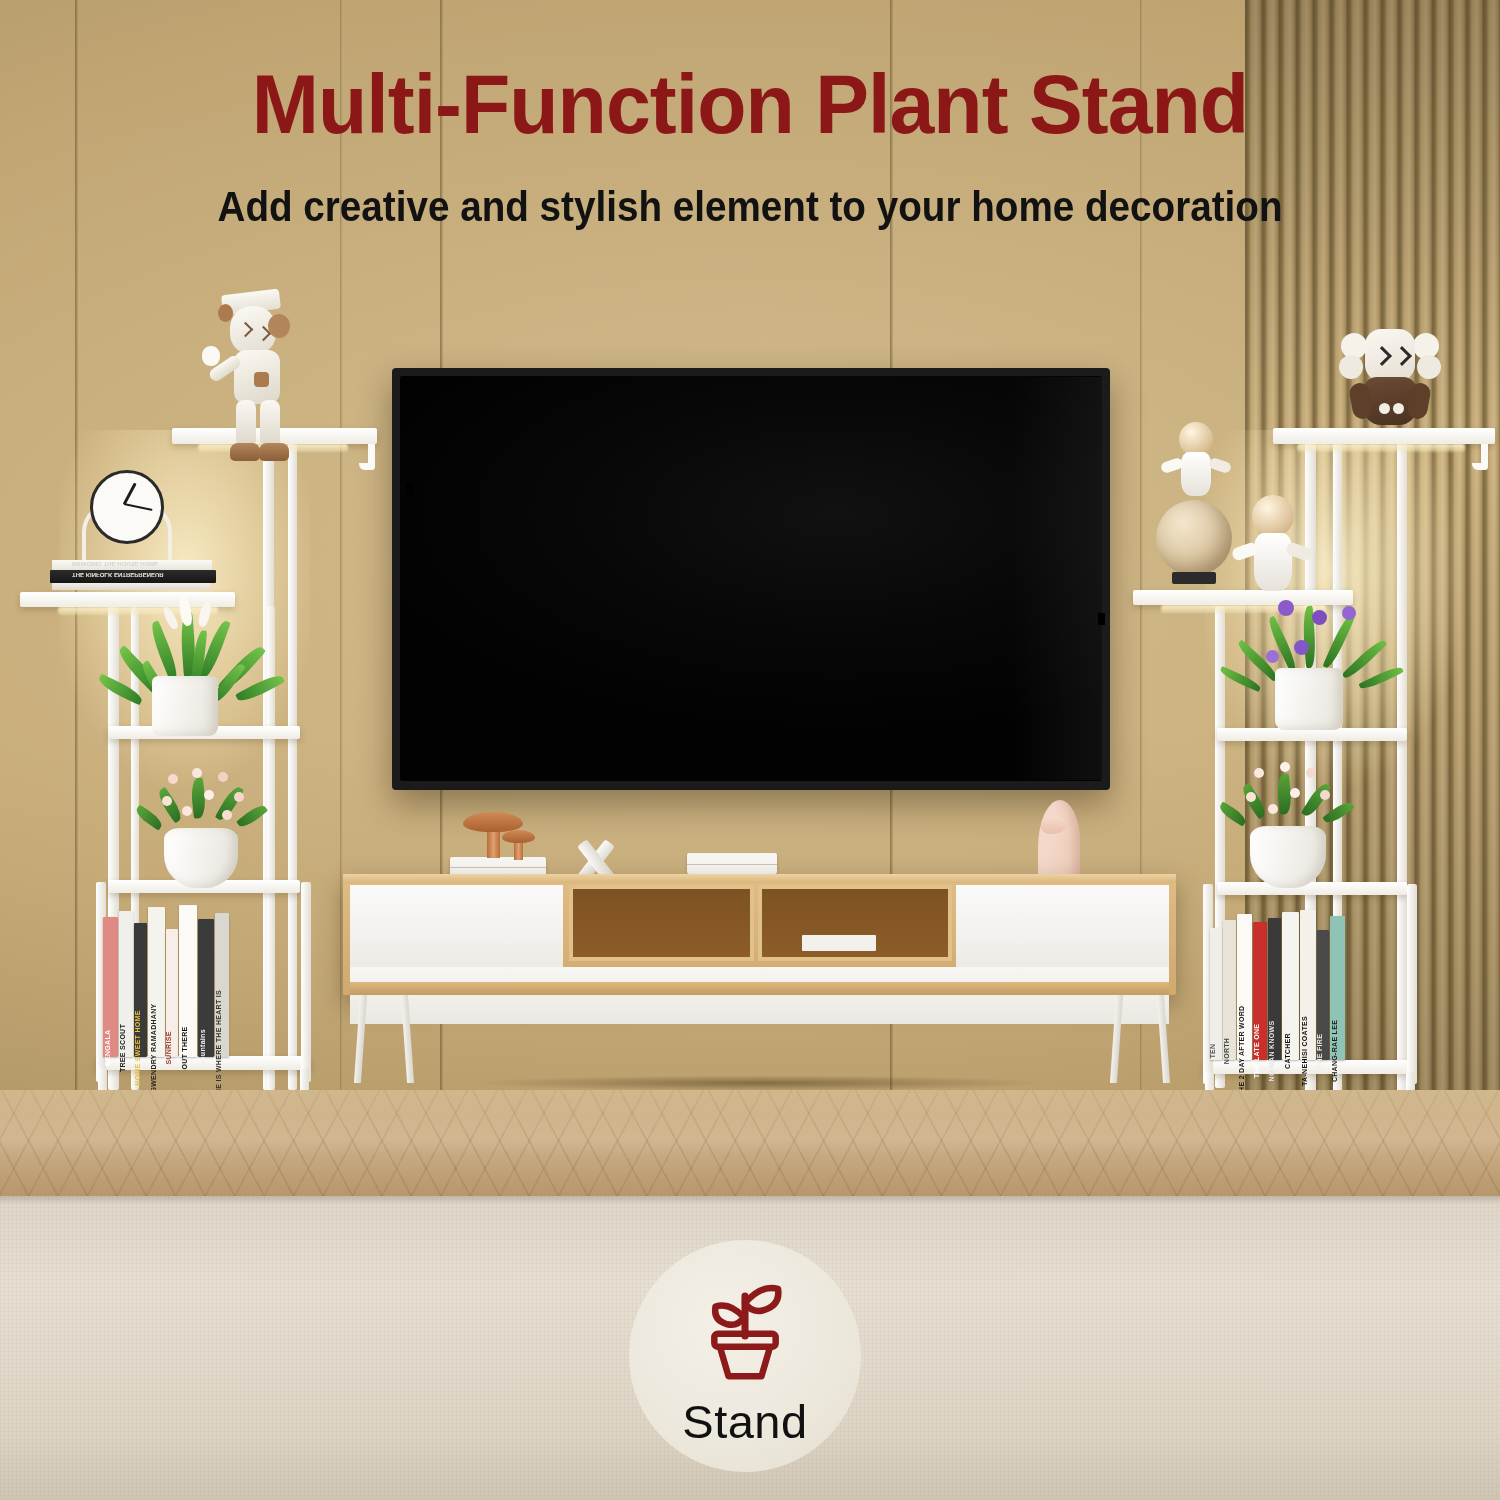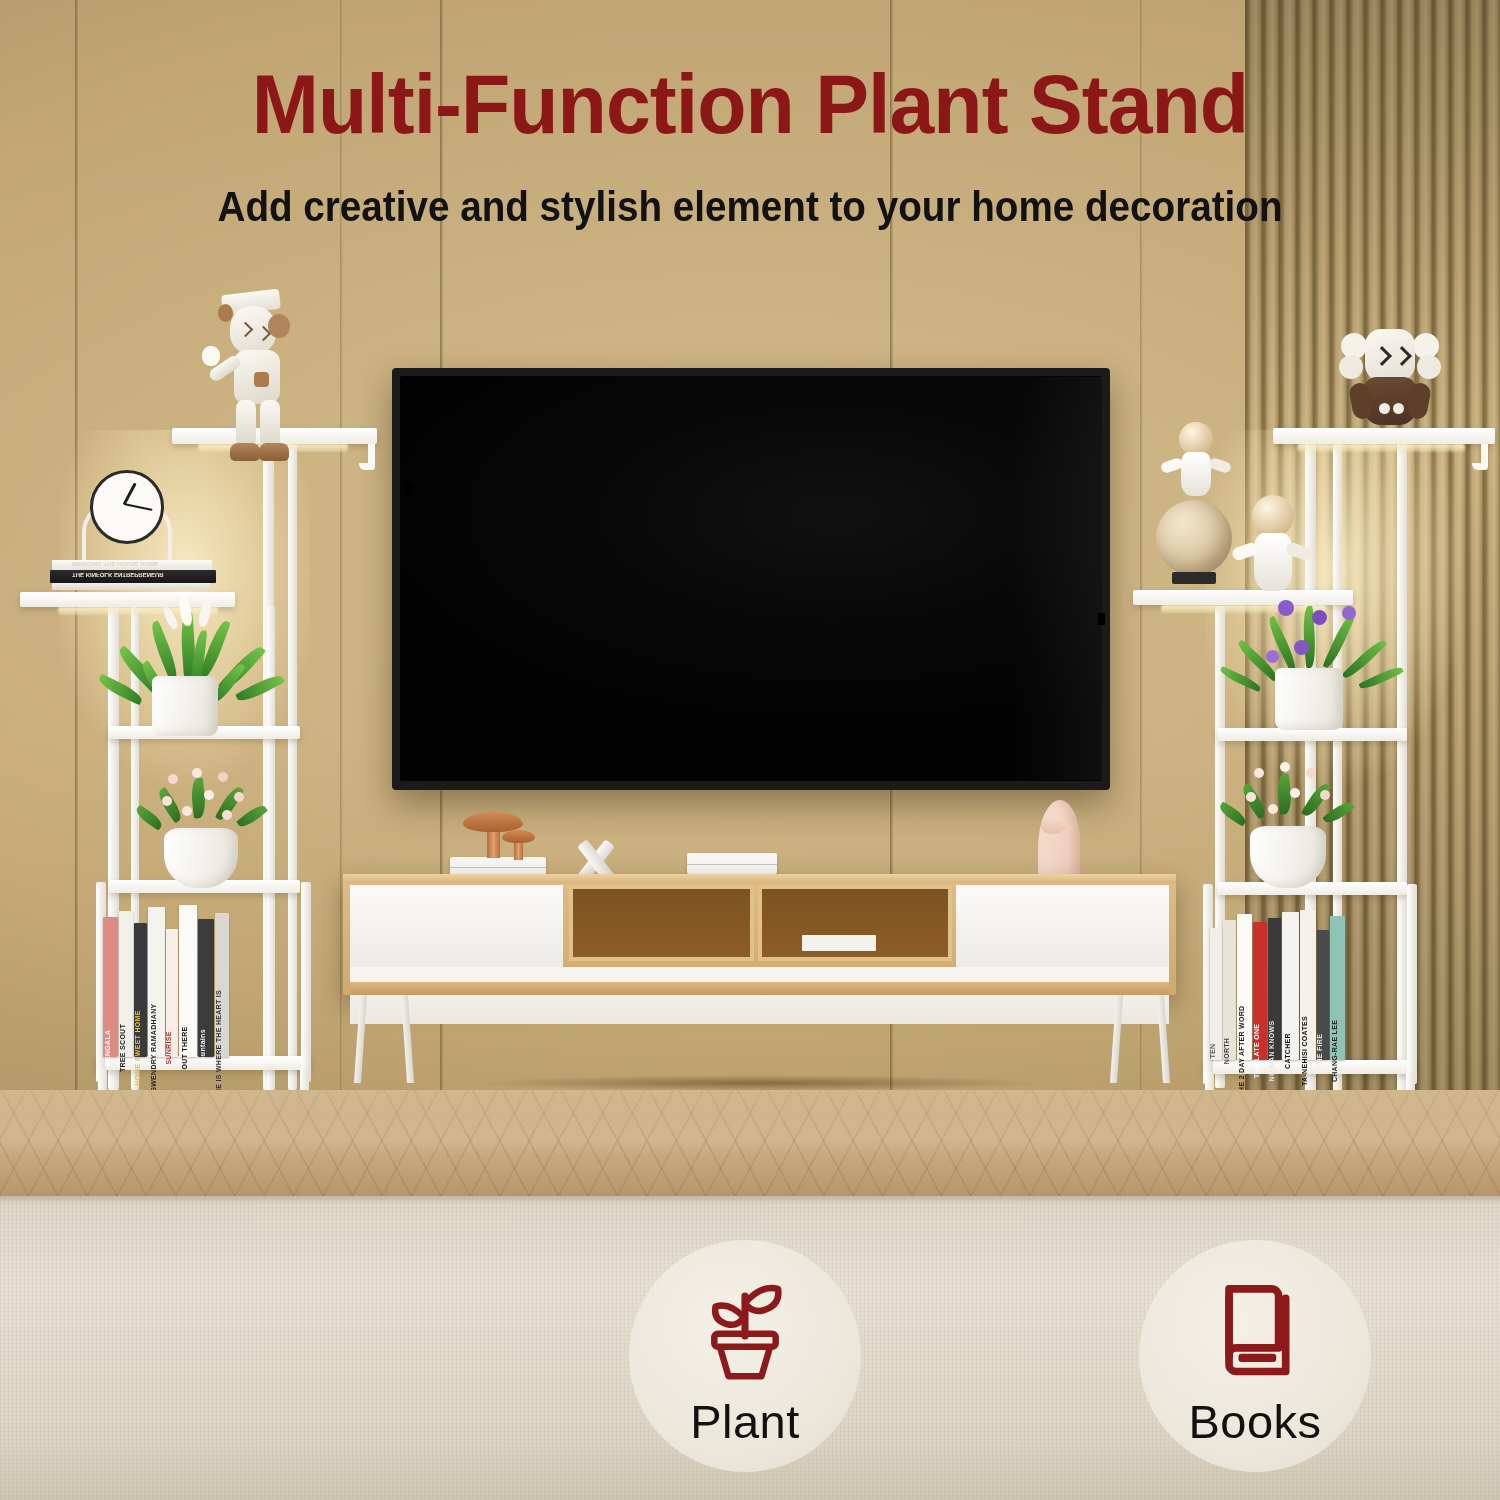--- a/index.html
+++ b/index.html
@@ -475,25 +475,17 @@
 
 
   <div class="badge" style="left:629px;top:1240px;">
     <svg class="ico" viewBox="0 0 100 100">
       <path d="M50 56 L50 22" fill="none" stroke="#8c1a1a" stroke-width="6" stroke-linecap="round"></path>
       <path d="M50 28 q14 -16 28 -12 q2 14 -12 18 q-10 3 -16 -6 Z" fill="none" stroke="#8c1a1a" stroke-width="5.5" stroke-linejoin="round"></path>
       <path d="M49 40 q-12 -13 -24 -9 q-2 12 10 15 q9 2 14 -6 Z" fill="none" stroke="#8c1a1a" stroke-width="5.5" stroke-linejoin="round"></path>
       <rect x="24" y="54" width="52" height="11" rx="3" fill="none" stroke="#8c1a1a" stroke-width="5.5"></rect>
       <path d="M29 66 L36 90 L64 90 L71 66" fill="none" stroke="#8c1a1a" stroke-width="5.5" stroke-linejoin="round" stroke-linecap="round"></path>
     </svg>
-    <div class="cap">Plant</div>
-  </div>
-
-  <div class="badge" style="left:1139px;top:1240px;">
-    <svg class="ico" viewBox="0 0 100 100">
-      <path d="M28 16 L64 16 a6 6 0 0 1 6 6 L70 66 L34 66 a6 6 0 0 0 -6 6 L28 16 Z" fill="none" stroke="#8c1a1a" stroke-width="6.5" stroke-linejoin="round"></path>
-      <path d="M28 22 L28 80 a6 6 0 0 0 6 6 L76 86 L76 24" fill="none" stroke="#8c1a1a" stroke-width="6.5" stroke-linejoin="round" stroke-linecap="round"></path>
-      <rect x="36" y="71" width="32" height="7" rx="2.5" fill="#8c1a1a"></rect>
-    </svg>
-    <div class="cap">Books</div>
-  </div>
+    <div class="cap">Stand</div>
+  </div>
+
 
 </div>
 
 </body></html>

